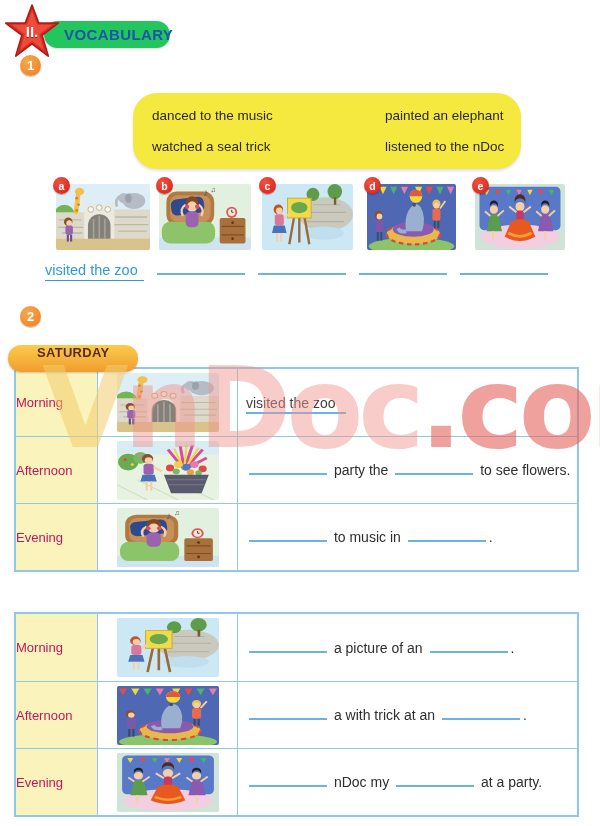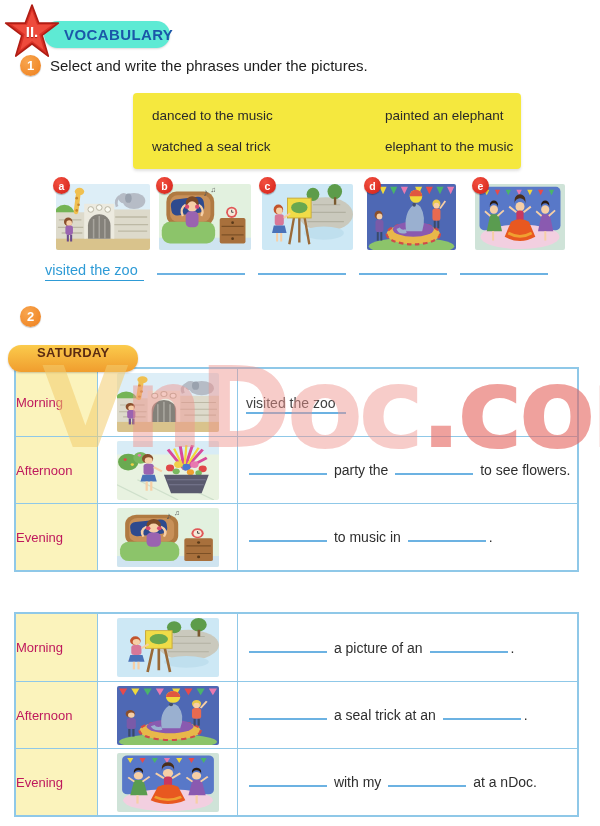--- a/index.html
+++ b/index.html
@@ -2,40 +2,40 @@
 <html><head>
 <meta charset="utf-8">
 <style>
   * { margin:0; padding:0; box-sizing:border-box; }
   html,body { background:#ffffff; }
   body { font-family:"Liberation Sans", sans-serif; }
   .page { position:relative; width:600px; height:826px; background:#ffffff; overflow:hidden; }
 
   
   .title-pill { position:absolute; left:44px; top:21px; height:27px; width:126px;
-    background:#5eead4; border-radius:14px; display:flex; align-items:center;
+    background:#22c55e; border-radius:14px; display:flex; align-items:center;
     padding-left:20px; box-shadow:0 1px 2px rgba(0,0,0,.15); }
   .title-pill span { color:#1B57A8; font-weight:bold; font-size:15px; letter-spacing:.4px; }
   .star-badge { position:absolute; left:4px; top:4px; width:56px; height:56px; z-index:3; }
   .star-badge svg { width:56px; height:56px; }
   .star-badge .roman { position:absolute; left:0; top:19px; width:56px; text-align:center;
     color:#fff; font-weight:bold; font-size:15px; text-shadow:0 1px 1px rgba(120,0,0,.6); }
 
   
   .ex-line { position:absolute; left:20px; display:flex; align-items:center; gap:9px; }
   .ex1-line { top:55px; } .ex2-line { top:306px; }
   .num-circle { width:21px; height:21px; border-radius:50%;
     background:radial-gradient(circle at 35% 30%, #F8A650, #EE7F1C);
     color:#fff; font-weight:bold; font-size:13px; display:flex; align-items:center;
     justify-content:center; box-shadow:0 1px 1px rgba(0,0,0,.25); flex:0 0 auto; }
   .instruction { font-size:15px; color:#1c1c1c; }
 
   
   .phrase-box { position:absolute; left:133px; top:93px; width:388px; height:76px;
-    background:#F5E83E; border-radius:4px; box-shadow:0 2px 3px rgba(0,0,0,.12);
+    background:#F5E83E; border-radius:24px; box-shadow:0 2px 3px rgba(0,0,0,.12);
     display:flex; flex-direction:column; justify-content:space-evenly; padding-left:19px; }
   .phrase-row { display:grid; grid-template-columns:233px 1fr; }
   .phrase-row span { font-size:13.5px; color:#2a2a2a; }
 
   
   .pics-row { position:absolute; left:0; top:180px; width:600px; height:72px; }
   .pic { position:absolute; top:4px; height:66px; border-radius:2px; overflow:visible; }
   .pic svg.scene { width:100%; height:100%; border-radius:2px; display:block; }
   .pic-a { left:56px;  width:94px; }
   .pic-b { left:159px; width:92px; }
@@ -269,31 +269,30 @@
   <div class="star-badge">
     <svg viewBox="0 0 100 100">
       <polygon points="50,2 62,34 97,34 68,56 79,93 50,71 21,93 32,56 3,34 38,34" fill="#D93025" stroke="#B01D14" stroke-width="3" stroke-linejoin="round"></polygon>
       <polygon points="50,12 59,37 86,37 63,54 71,82 50,66 29,82 37,54 14,37 41,37" fill="#EE4B3C"></polygon>
     </svg>
     <span class="roman">II.</span>
   </div>
 
   <div class="ex-line ex1-line">
     <span class="num-circle">1</span>
-    <span class="instruction">Select and write the phrases under the pictures.</span>
   </div>
 
   <div class="phrase-box">
     <div class="phrase-row">
       <span>danced to the music</span>
       <span>painted an elephant</span>
     </div>
     <div class="phrase-row">
       <span>watched a seal trick</span>
-      <span>elephant to the music</span>
+      <span>listened to the nDoc</span>
     </div>
   </div>
 
   <div class="pics-row">
     <figure class="pic pic-a">
       <span class="letter-badge">a</span>
       <svg class="scene">
           <use href="#s-zoo"></use>
         </svg>
     </figure>
@@ -383,31 +382,31 @@
       </div>
     </div>
     <div class="t-row">
       <div class="t-time">Afternoon</div>
       <div class="t-pic">
         <svg class="scene">
             <use href="#s-seal"></use>
           </svg>
       </div>
       <div class="t-text">
-        <p class="sentence"><span class="blank"></span> <span>a seal trick at an</span> <span class="blank"></span><span>.</span></p>
+        <p class="sentence"><span class="blank"></span> <span>a with trick at an</span> <span class="blank"></span><span>.</span></p>
       </div>
     </div>
     <div class="t-row">
       <div class="t-time">Evening</div>
       <div class="t-pic">
         <svg class="scene">
             <use href="#s-dance"></use>
           </svg>
       </div>
       <div class="t-text">
-        <p class="sentence"><span class="blank"></span> <span>with my</span> <span class="blank"></span> <span>at a nDoc.</span></p>
+        <p class="sentence"><span class="blank"></span> <span>nDoc my</span> <span class="blank"></span> <span>at a party.</span></p>
       </div>
     </div>
   </div>
 
   <div class="watermark"><span class="wm-v">V</span><span class="wm-ndoc">nDoc</span><span class="wm-com">.com</span></div>
 
 </div>
 
 </body></html>

